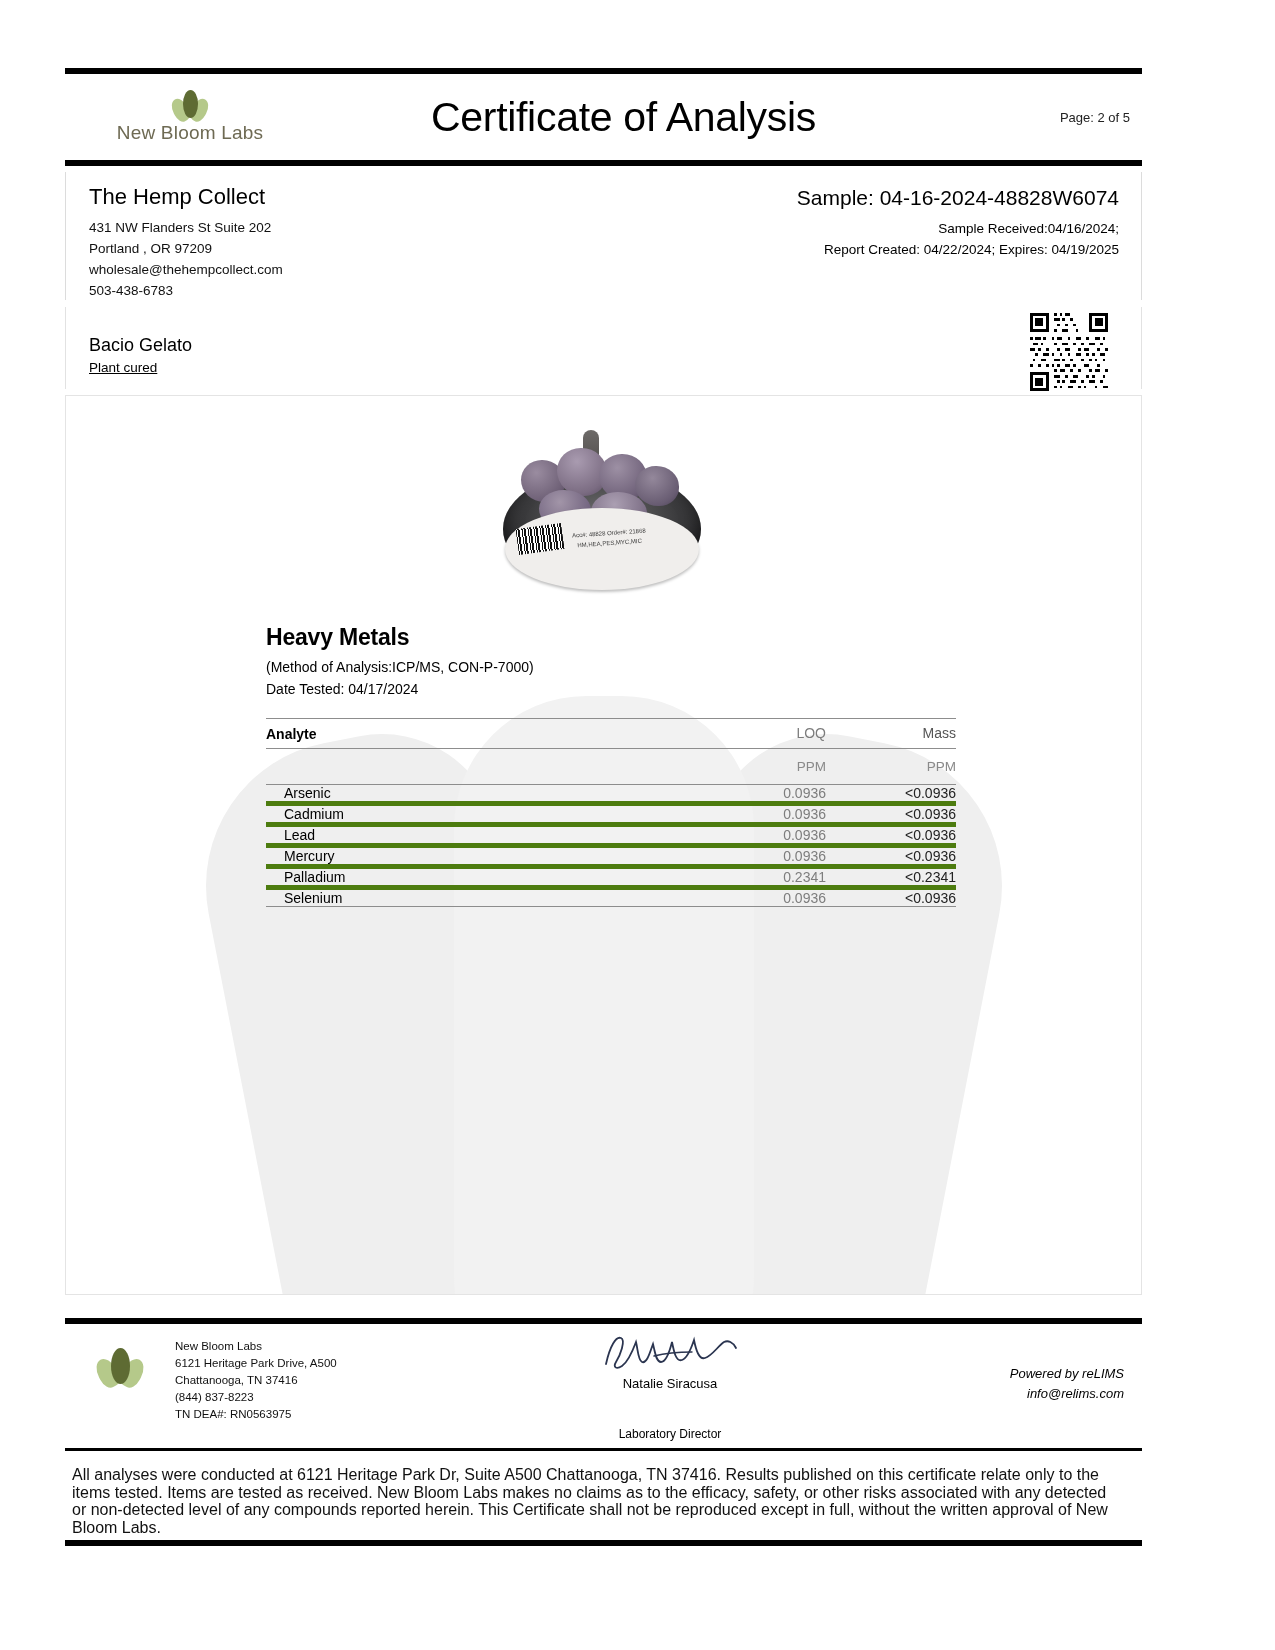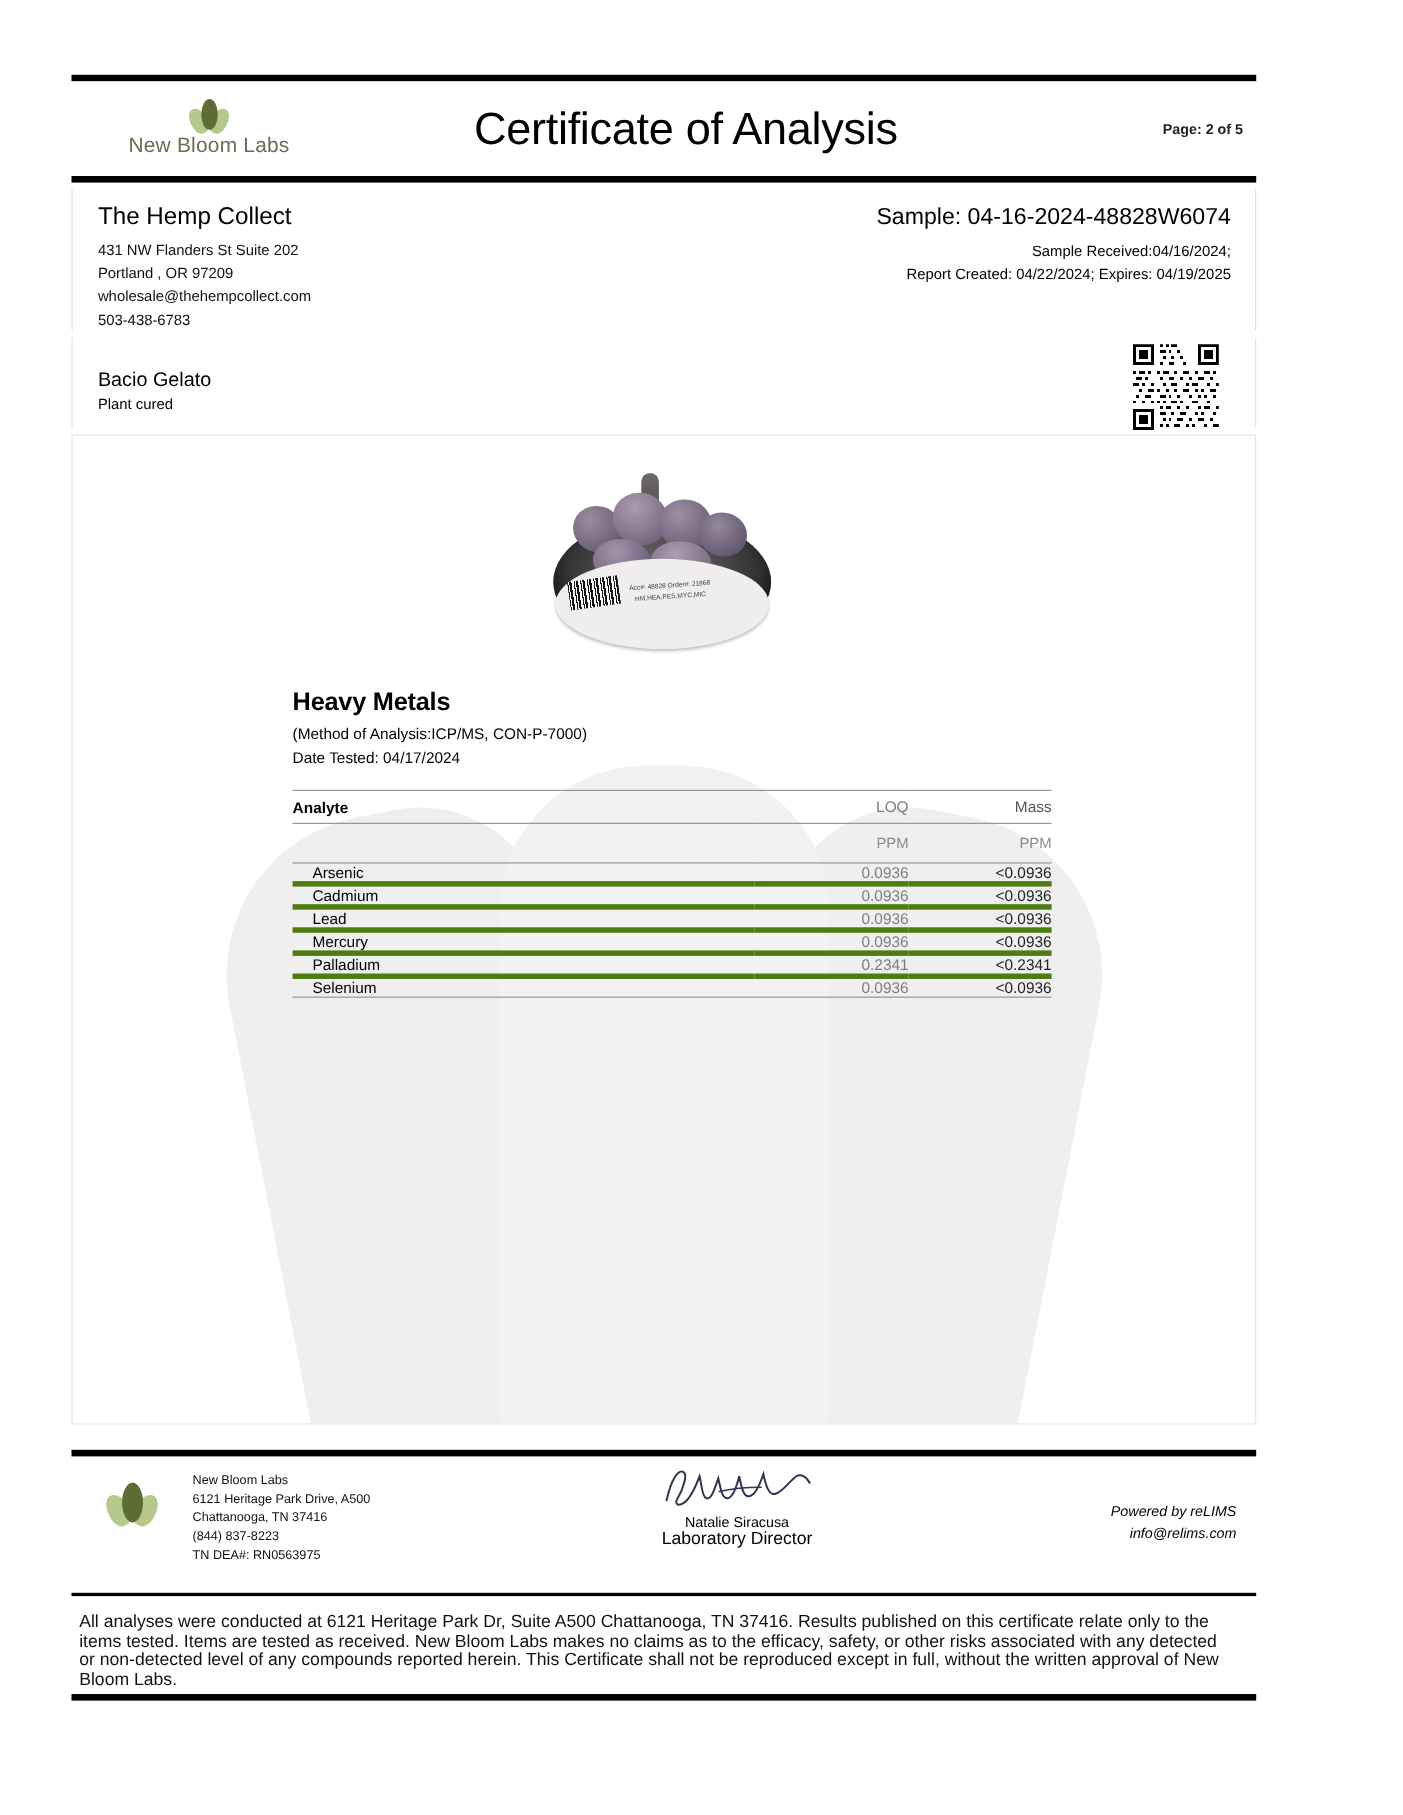--- a/index.html
+++ b/index.html
@@ -20,21 +20,21 @@
   }
   .logo-zone { width: 250px; display: flex; flex-direction: column; align-items: center; justify-content: center; }
   .logo-mark { width: 34px; height: 30px; position: relative; margin-bottom: 2px; }
   .logo-mark .petal { position: absolute; border-radius: 50% 50% 50% 50%; }
   .logo-mark .p-left  { width: 15px; height: 24px; left: 0px;  top: 8px;  background: #b5c98a; transform: rotate(-28deg); border-radius: 60% 60% 50% 50%; }
   .logo-mark .p-right { width: 15px; height: 24px; right: 0px; top: 8px;  background: #b5c98a; transform: rotate(28deg);  border-radius: 60% 60% 50% 50%; }
   .logo-mark .p-mid   { width: 15px; height: 28px; left: 10px; top: 0px;  background: #5e6b33; border-radius: 50% 50% 50% 50%; }
   .logo-text { font-size: 19px; color: #6e6a53; letter-spacing: .2px; font-family: "Liberation Sans", sans-serif; }
   .title-zone { flex: 1; text-align: center; }
   .doc-title { font-size: 41px; font-weight: 400; letter-spacing: -0.3px; }
-  .page-zone { width: 210px; text-align: right; padding-right: 12px; font-size: 13px; color: #222; font-weight: bold; }
+  .page-zone { width: 210px; text-align: right; padding-right: 12px; font-size: 13px; color: #222; }
 
   .header-rule { position: absolute; left: 65px; top: 160px; width: 1077px; height: 6px; background:#000; }
 
   
   .band-client {
     position: absolute; left: 65px; top: 172px; width: 1077px; height: 128px;
     background:#fff; border-left:1px solid #dcdcdc; border-right:1px solid #dcdcdc;
     display:flex;
   }
   .client-col { padding: 12px 0 0 23px; width: 55%; }
@@ -45,21 +45,21 @@
   .sample-line { font-size: 13.5px; line-height: 21px; }
 
   
   .band-strain {
     position: absolute; left: 65px; top: 307px; width: 1077px; height: 82px;
     background:#fff; border:1px solid #e2e2e2; border-top:none; border-bottom:none;
     display:flex; align-items:center; justify-content:space-between;
   }
   .strain-col { padding: 14px 0 0 23px; }
   .strain-name { font-size: 18px; margin-bottom: 4px; }
-  .strain-sub { font-size: 13.5px; }
+  .strain-sub { font-size: 13.5px; text-decoration: underline; }
   .qr { margin: 12px 33px 0 0; }
 
   
   .body-card {
     position: absolute; left: 65px; top: 395px; width: 1077px; height: 900px;
     background: #fff; border: 1px solid #e4e4e4; overflow: hidden;
   }
   
   .watermark {
     position:absolute; left: 50%; top: 300px; transform: translateX(-50%);
@@ -129,21 +129,21 @@
   }
   .f-logo { width: 110px; display:flex; justify-content:center; padding-top: 24px; }
   .f-logo .logo-mark { width: 44px; height: 38px; }
   .f-logo .p-left  { width: 19px; height: 30px; top: 10px; }
   .f-logo .p-right { width: 19px; height: 30px; top: 10px; }
   .f-logo .p-mid   { width: 19px; height: 36px; left: 13px; }
   .f-addr { width: 330px; padding-top: 14px; font-size: 11.5px; line-height: 17px; color:#111; }
   .f-sign { width: 330px; text-align:center; padding-top: 6px; }
   .sig-svg { display:block; margin: 0 auto; }
   .f-sign .nm { font-size: 13px; margin-top: 2px; }
-  .f-sign .rl { font-size: 16px; }
+  .f-sign .rl { font-size: 12px; margin-top: 36px; }
   .f-powered { flex:1; text-align:right; padding: 40px 18px 0 0; font-size: 13px; line-height: 20px; font-style: italic; }
 
   .footer-rule-mid { position: absolute; left: 65px; top: 1448px; width: 1077px; height: 3px; background:#000; }
 
   .disclaimer {
     position: absolute; left: 72px; top: 1466px; width: 1052px;
     font-size: 16px; line-height: 17.5px; color: #111; text-align: left;
   }
   .footer-rule-bot { position: absolute; left: 65px; top: 1540px; width: 1077px; height: 6px; background:#000; }
 </style>

